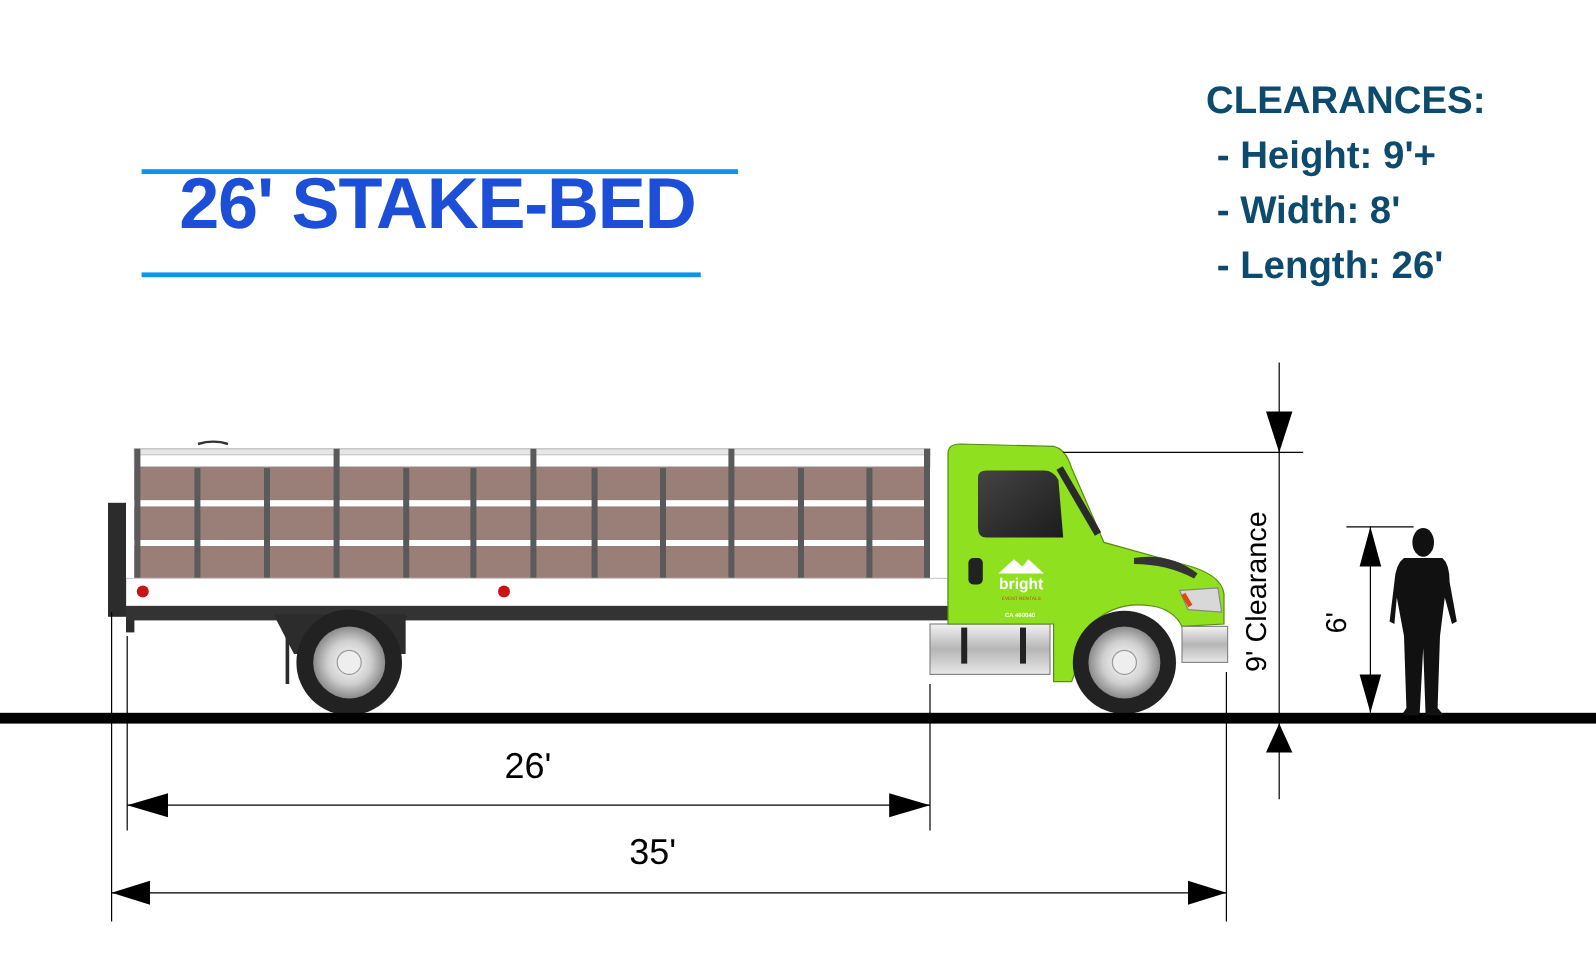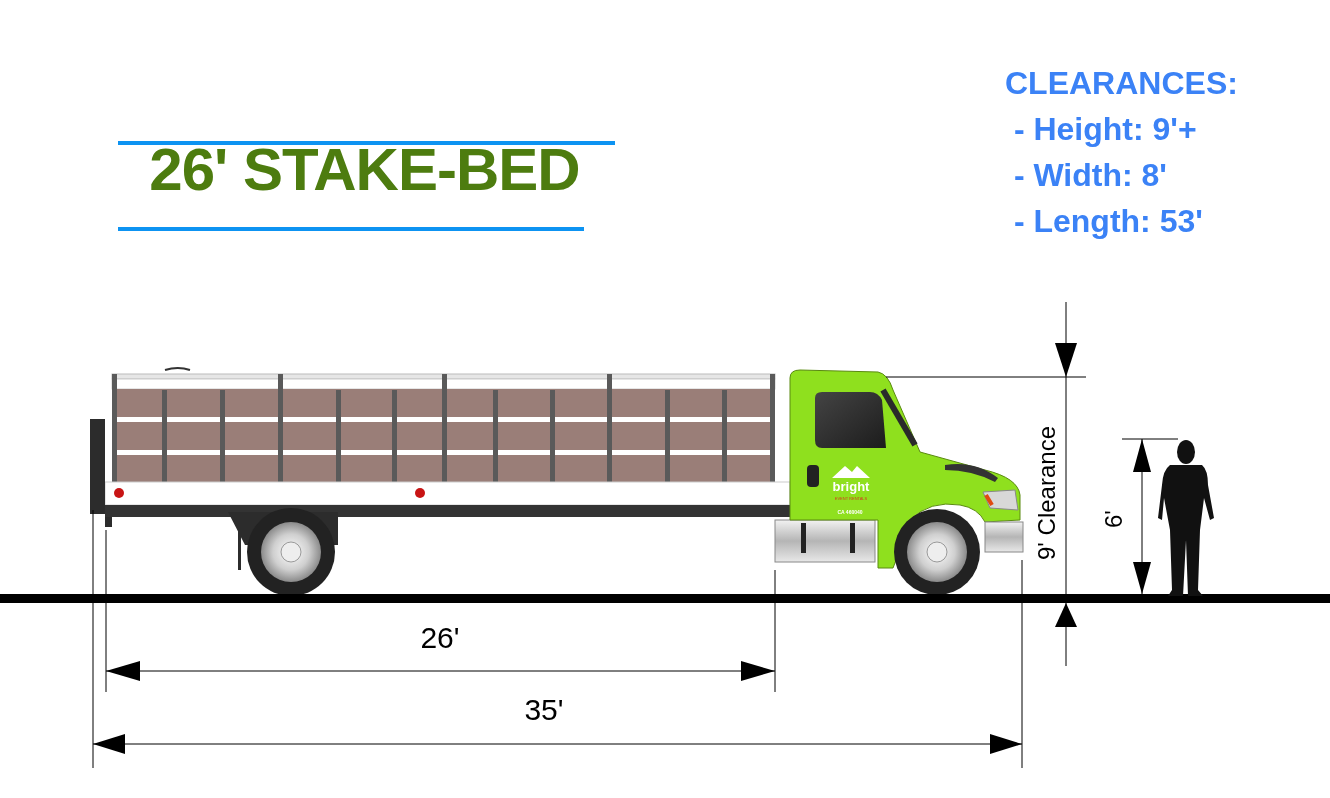--- a/index.html
+++ b/index.html
@@ -1,41 +1,41 @@
 <!DOCTYPE html>
 <html><head>
 <meta charset="utf-8">
 <style>
   html,body{margin:0;padding:0;background:#fff;}
   body{width:1330px;height:798px;position:relative;overflow:hidden;font-family:"Liberation Sans",sans-serif;}
-  .title{position:absolute;left:118px;color:#4d7c0f;font-weight:bold;font-size:60px;line-height:1;letter-spacing:-1px;white-space:pre;font-family:"Liberation Sans",sans-serif;}
+  .title{position:absolute;left:118px;color:#1d4ed8;font-weight:bold;font-size:60px;line-height:1;letter-spacing:-1px;white-space:pre;font-family:"Liberation Sans",sans-serif;}
   .title .ul{position:absolute;left:0;height:4px;background:#0d93f2;}
   #t1{top:80px;}
   #t2{top:172px;}
-  .clr{position:absolute;left:1005px;color:#3b82f6;font-weight:bold;font-size:32px;line-height:46px;font-family:"Liberation Sans",sans-serif;}
+  .clr{position:absolute;left:1005px;color:#0c4a6e;font-weight:bold;font-size:32px;line-height:46px;font-family:"Liberation Sans",sans-serif;}
   .clr div{white-space:pre;}
   svg{position:absolute;left:0;top:0;}
   .dimtxt{font-family:"Liberation Sans",sans-serif;font-size:30px;fill:#000;}
 </style>
 </head>
 <body>
 
 <div class="title" id="t1">
   <span>26' STAKE-BED </span>
   <div class="ul" style="top:61px;width:497px;"></div>
 </div>
 <div class="title" id="t2">
   <div class="ul" style="top:55px;width:466px;"></div>
 </div>
 
 <div class="clr" style="top:60px;">
   <div>CLEARANCES:</div>
   <div> - Height: 9'+</div>
   <div> - Width: 8'</div>
-  <div> - Length: 53'</div>
+  <div> - Length: 26'</div>
 </div>
 
 <svg width="1330" height="798" viewBox="0 0 1330 798">
   <defs>
     <radialGradient id="rim" cx="50%" cy="50%" r="50%">
       <stop offset="0" stop-color="#ffffff"></stop>
       <stop offset="0.6" stop-color="#cfcfcf"></stop>
       <stop offset="1" stop-color="#8a8a8a"></stop>
     </radialGradient>
     <linearGradient id="chrome" x1="0" y1="0" x2="0" y2="1">

